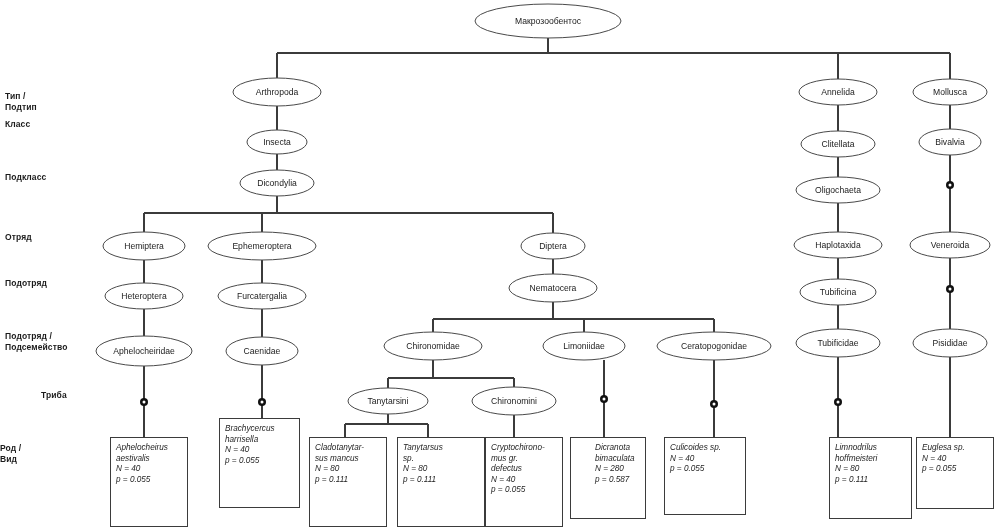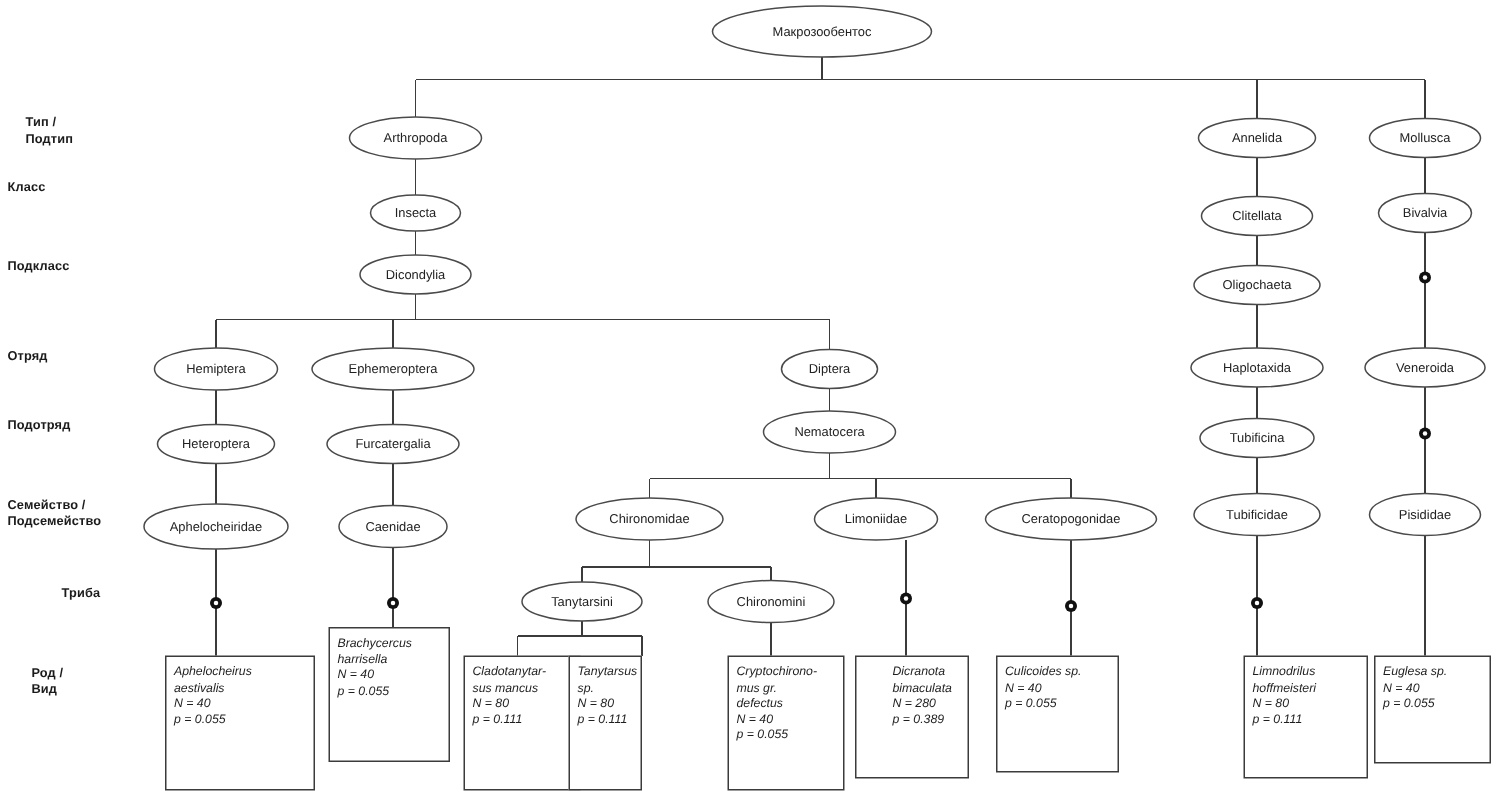--- a/index.html
+++ b/index.html
@@ -203,69 +203,69 @@
           <ellipse cx="950" cy="245" rx="40" ry="13" fill="#ffffff" stroke="#4a4a4a" stroke-width="1"></ellipse>
           <text x="950" y="245.5" class="node-text">Veneroida</text>
         </g>
         <g>
           <ellipse cx="950" cy="343" rx="37" ry="14" fill="#ffffff" stroke="#4a4a4a" stroke-width="1"></ellipse>
           <text x="950" y="343.5" class="node-text">Pisididae</text>
         </g>
       </g>
   </svg>
   <div id="rank-layer">
-      <div class="rank-label" style="left: 5px; top: 76px; margin-left: 12px;">Тип /
+      <div class="rank-label" style="left: 5px; top: 91px;">Тип /
 Подтип</div>
       <div class="rank-label" style="left: 5px; top: 119px;">Класс</div>
       <div class="rank-label" style="left: 5px; top: 172px;">Подкласс</div>
       <div class="rank-label" style="left: 5px; top: 232px;">Отряд</div>
       <div class="rank-label" style="left: 5px; top: 278px;">Подотряд</div>
-      <div class="rank-label" style="left: 5px; top: 331px;">Семейство /
+      <div class="rank-label" style="left: 5px; top: 331px;">Подотряд /
 Подсемейство</div>
       <div class="rank-label" style="left: 5px; top: 390px; margin-left: 36px;">Триба</div>
-      <div class="rank-label" style="left: 21px; top: 443px;">Род /
+      <div class="rank-label" style="left: 0; top: 443px;">Род /
 Вид</div>
     </div>
   <div id="leaf-layer">
-      <div class="leafbox" style="left: 110px; top: 437px; width: 100px; height: 90px;">
+      <div class="leafbox" style="left: 110px; top: 437px; width: 78px; height: 90px;">
         <div>Aphelocheirus
 aestivalis</div>
         <div class="stat">N = 40</div>
         <div class="stat">p = 0.055</div>
       </div>
       <div class="leafbox" style="left: 219px; top: 418px; width: 81px; height: 90px;">
         <div>Brachycercus
 harrisella</div>
         <div class="stat">N = 40</div>
         <div class="stat">p = 0.055</div>
       </div>
       <div class="leafbox" style="left: 309px; top: 437px; width: 78px; height: 90px;">
         <div>Cladotanytar-
 sus mancus</div>
         <div class="stat">N = 80</div>
         <div class="stat">p = 0.111</div>
       </div>
-      <div class="leafbox" style="left: 379px; top: 437px; width: 49px; height: 90px;">
+      <div class="leafbox" style="left: 397px; top: 437px; width: 88px; height: 90px;">
         <div>Tanytarsus
 sp.</div>
         <div class="stat">N = 80</div>
         <div class="stat">p = 0.111</div>
       </div>
       <div class="leafbox" style="left: 485px; top: 437px; width: 78px; height: 90px;">
         <div>Cryptochirono-
 mus gr.
 defectus</div>
         <div class="stat">N = 40</div>
         <div class="stat">p = 0.055</div>
       </div>
       <div class="leafbox" style="left: 570px; top: 437px; width: 76px; height: 82px; padding-left: 24px;">
         <div>Dicranota
 bimaculata</div>
         <div class="stat">N = 280</div>
-        <div class="stat">p = 0.389</div>
+        <div class="stat">p = 0.587</div>
       </div>
       <div class="leafbox" style="left: 664px; top: 437px; width: 82px; height: 78px;">
         <div>Culicoides sp.</div>
         <div class="stat">N = 40</div>
         <div class="stat">p = 0.055</div>
       </div>
       <div class="leafbox" style="left: 812px; top: 437px; width: 83px; height: 82px; margin-left: 17px;">
         <div>Limnodrilus
 hoffmeisteri</div>
         <div class="stat">N = 80</div>

